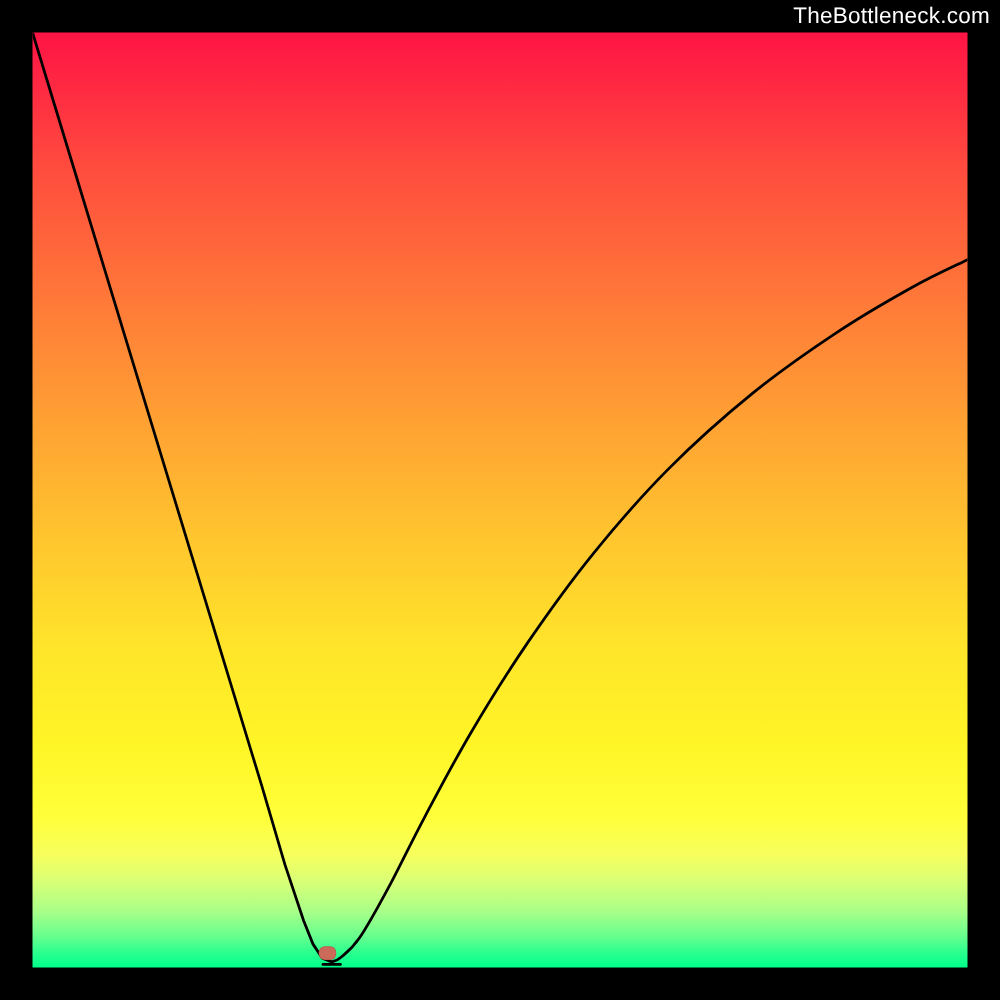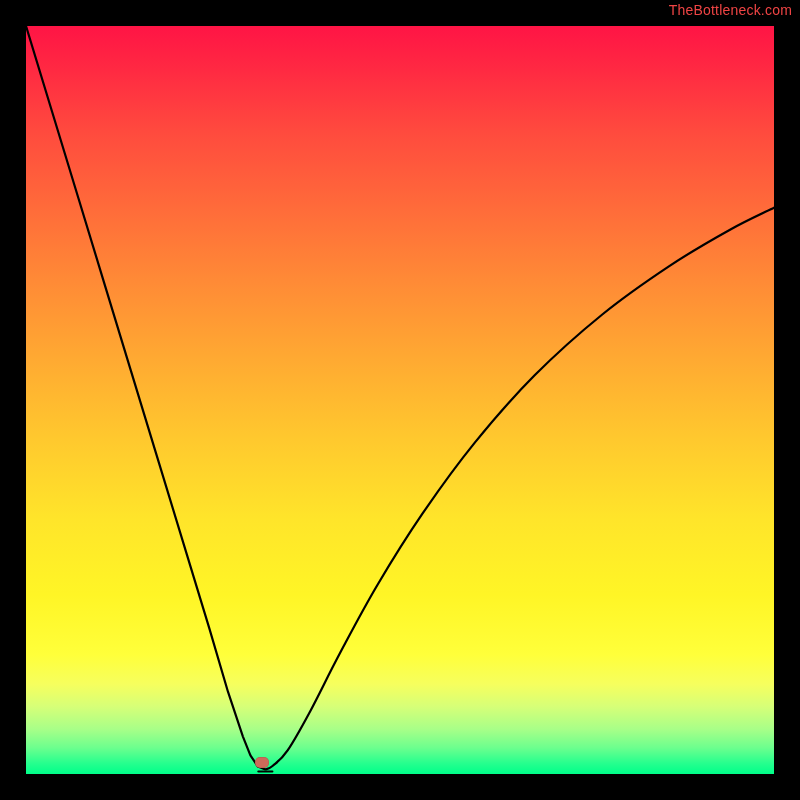--- a/index.html
+++ b/index.html
@@ -55,22 +55,22 @@
     width: 14px;
     height: 11px;
     border-radius: 5px;
     background: #cc6a5a;
     box-shadow: 0 0 0 0.5px rgba(0,0,0,0.15) inset;
   }
   .watermark {
     position: absolute;
     top: 2px;
     right: 8px;
-    color: #ef4444;
-    font-size: 14px;
+    color: #ffffff;
+    font-size: 18px;
     letter-spacing: 0.2px;
     font-weight: 400;
     pointer-events: none;
   }
 </style>
 </head>
 <body>
 
 <div class="outer">
 

